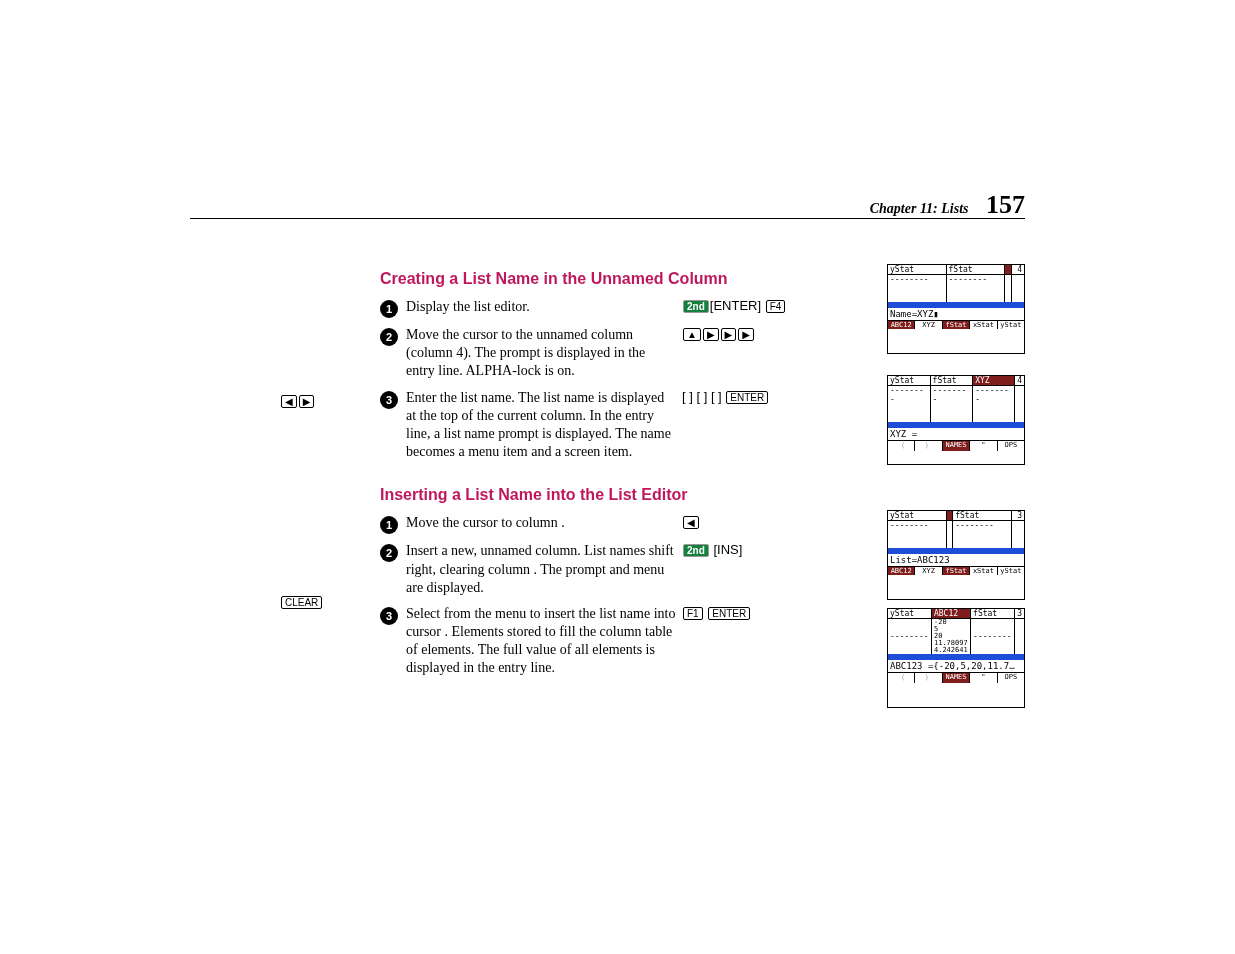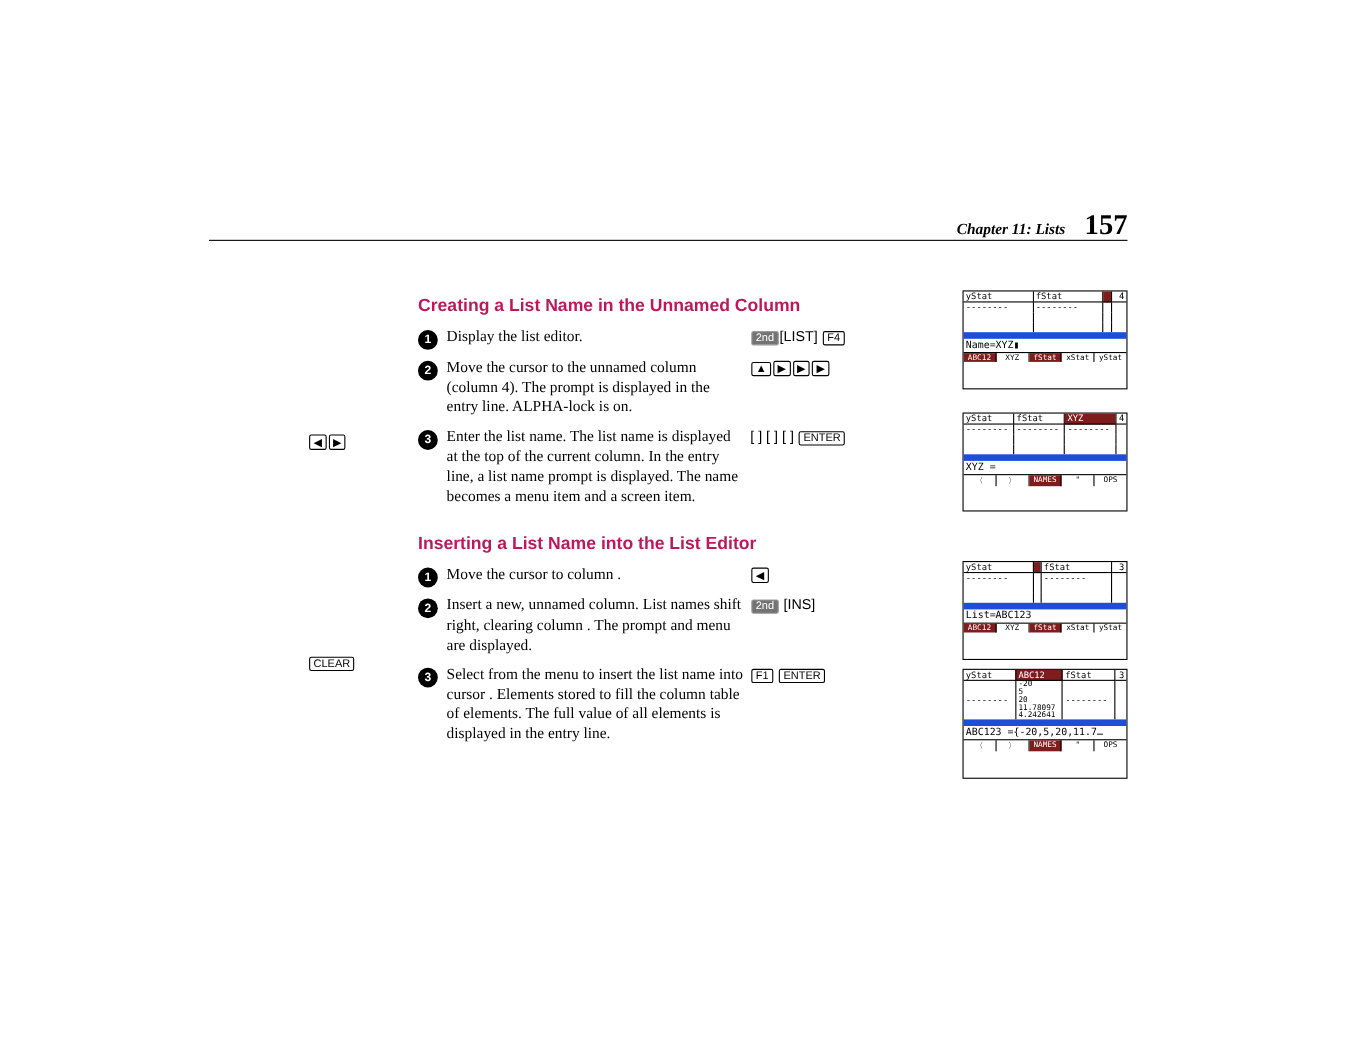--- a/index.html
+++ b/index.html
@@ -8,24 +8,24 @@
     .header-right { position: absolute; right: 210px; top: 190px; font-size: 14px; font-style: italic; font-weight: bold; }
     .header-right .pagenum { font-size: 26px; font-weight: bold; font-style: normal; margin-left: 14px; }
     .hr { position: absolute; left: 190px; right: 210px; top: 218px; height: 1px; background: #000; }
     .content { position: absolute; left: 380px; top: 245px; right: 210px; }
     .blue-heading { color: #be185d; font-family: Arial, Helvetica, sans-serif; font-weight: bold; font-size: 16px; margin-bottom: 10px; margin-top: 25px; }
     .step-row { display: flex; align-items: flex-start; margin-bottom: 8px; }
     .step-num { width: 18px; height: 18px; border-radius: 50%; background: #000; color: #fff; font-size: 11px; display: flex; align-items: center; justify-content: center; font-weight: bold; flex-shrink: 0; margin-right: 8px; margin-top: 2px; font-family: Arial, sans-serif; }
     .step-text { font-size: 14px; line-height: 1.3; width: 270px; }
     .key-col { font-size: 13px; width: 130px; margin-left: 6px; font-family: Arial, sans-serif; }
     .keybox { display: inline-block; border: 1px solid #000; padding: 0 3px; font-size: 10px; border-radius: 2px; margin: 0 1px; font-family: Arial, sans-serif; }
-    .keybox.gray { background: #737373; color: #fff; border-color: #999; }
+    .keybox.gray { background: #15803d; color: #fff; border-color: #999; font-weight: bold; }
     .steps-col { width: 440px; }
     .left-margin { position: absolute; left: 280px; font-size: 12px; }
-    .screenshot { border: 1px solid #000; width: 150px; position: absolute; font-family: monospace; font-size: 9px; background: #fff; }
+    .screenshot { border: 1px solid #000; width: 138px; position: absolute; font-family: monospace; font-size: 9px; background: #fff; }
     .screenshot table { width: 100%; border-collapse: collapse; }
     .screenshot td, .screenshot th { border-right: 1px solid #000; padding: 0 2px; font-size: 8px; text-align: left; }
     .screenshot .hdr td { border-bottom: 1px solid #000; }
     .screenshot .blackcell { background: #7f1d1d; color: #fff; }
     .screenshot .footer { border-top: 1px solid #000; display: flex; }
     .screenshot .footer span { flex: 1; text-align: center; border-right: 1px solid #000; font-size: 7px; }
     .screenshot .name-line { border-top: 6px solid #1d4ed8; padding: 1px 2px; }
   </style>
 </head>
 <body>
@@ -38,21 +38,21 @@
   <div class="hr"></div>
 
   <div class="content">
     <div class="blue-heading">Creating a List Name in the Unnamed Column</div>
 
     <div class="steps-col">
       <div class="step-row">
         <div class="step-num">1</div>
         <div class="step-text">Display the list editor.</div>
         <div class="key-col">
-          <span class="keybox gray">2nd</span><span>[LIST]</span> <span class="keybox">F4</span>
+          <span class="keybox gray">2nd</span><span>[ENTER]</span> <span class="keybox">F4</span>
         </div>
       </div>
       <div class="step-row">
         <div class="step-num">2</div>
         <div class="step-text">Move the cursor to the unnamed column (column 4). The              prompt is displayed in the entry line. ALPHA-lock is on.</div>
         <div class="key-col">
           <span class="keybox">▲</span><span class="keybox">▶</span><span class="keybox">▶</span><span class="keybox">▶</span>
         </div>
       </div>
       <div class="step-row" style="margin-bottom:18px;">

